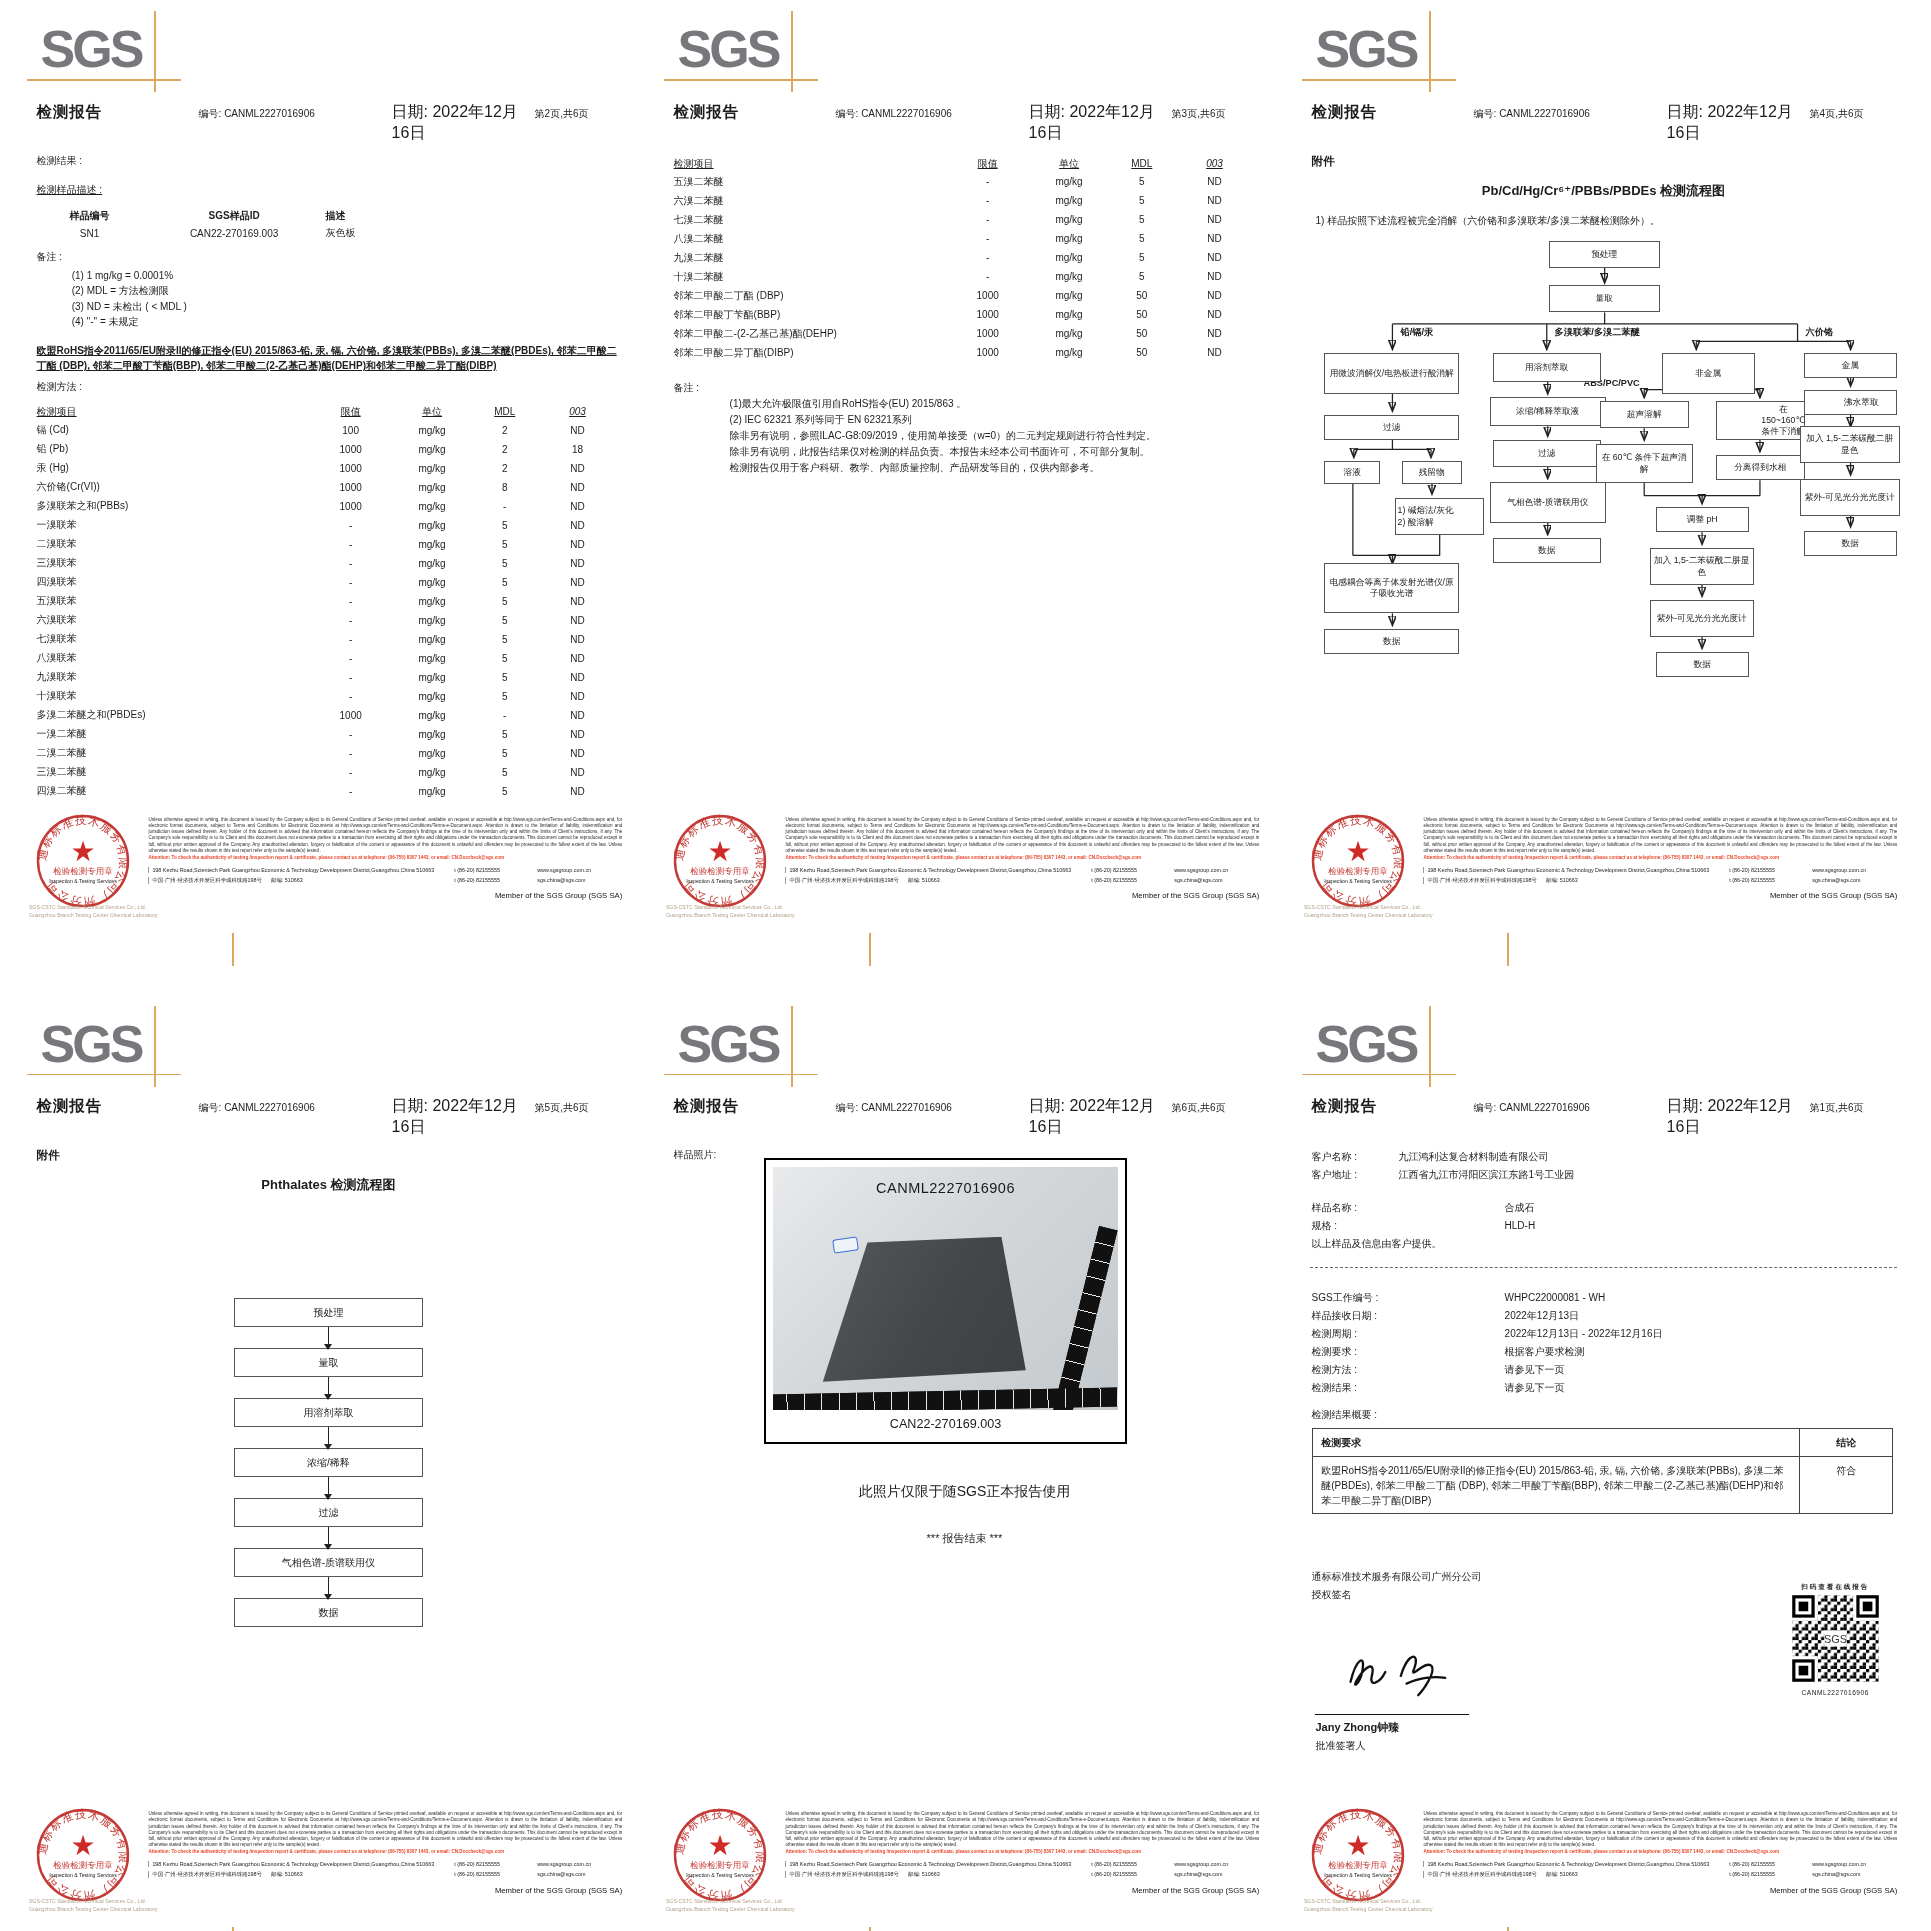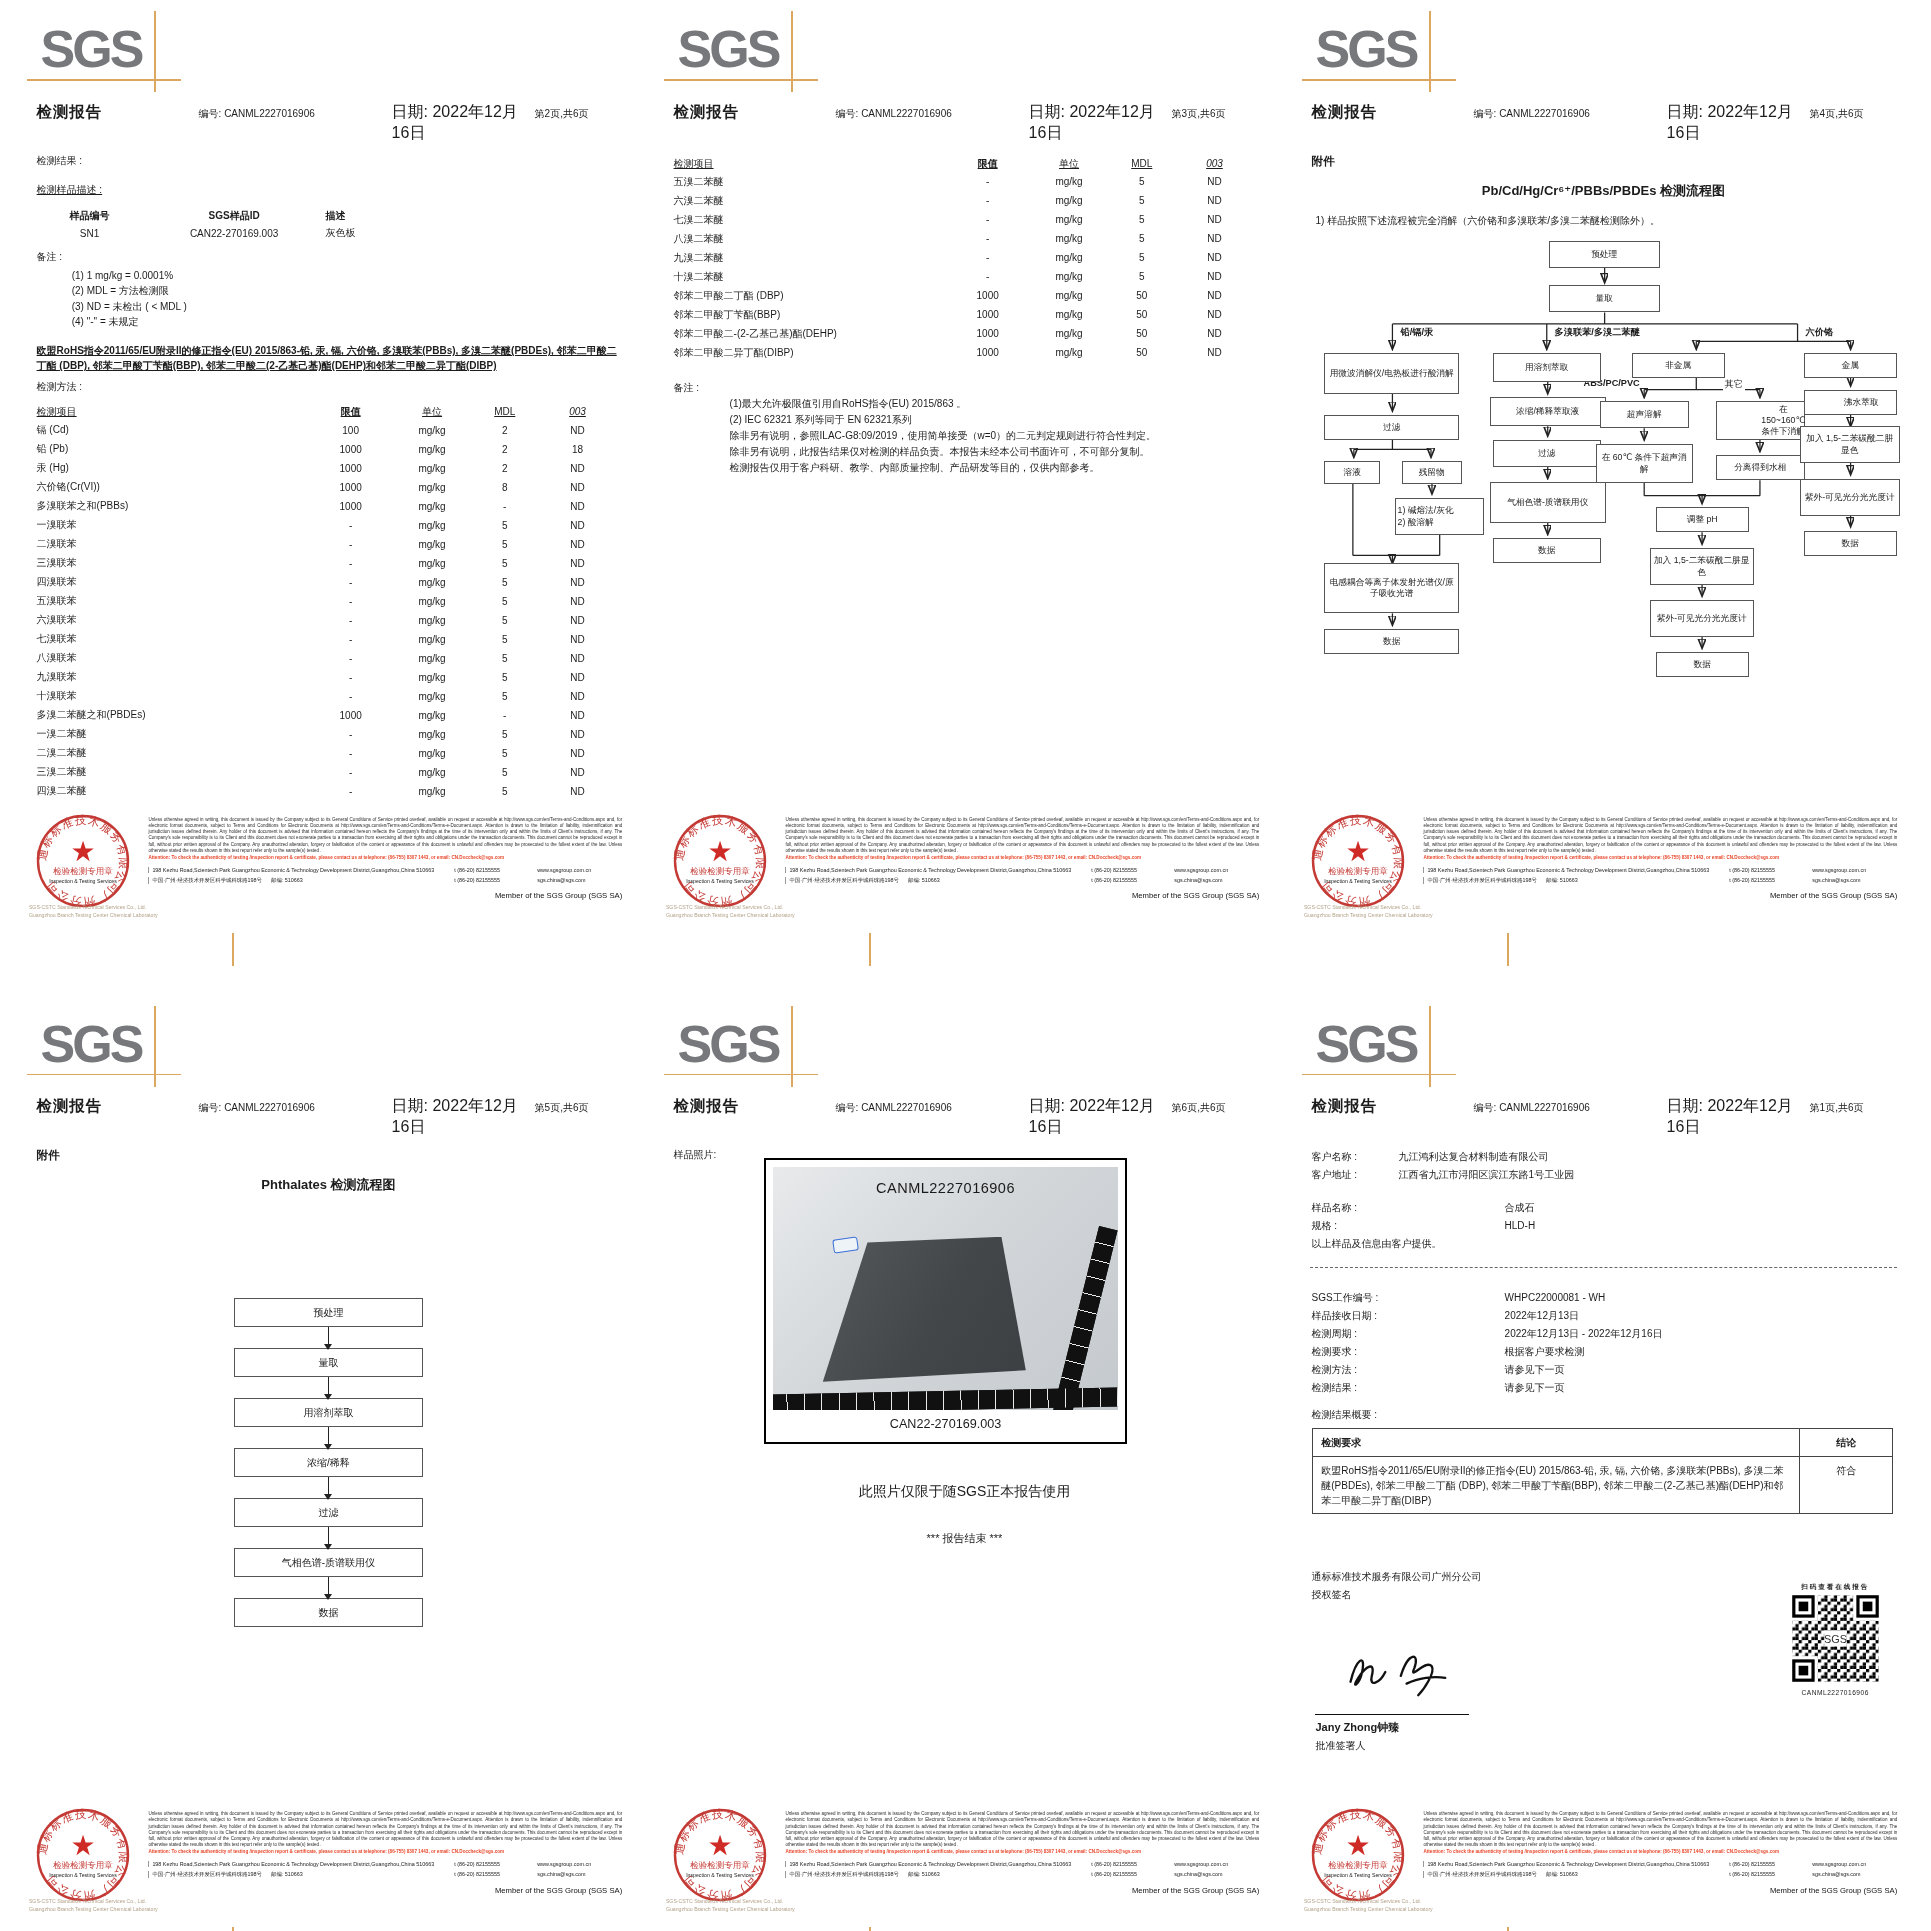--- a/index.html
+++ b/index.html
@@ -35,21 +35,21 @@
 .method{display:flex;font-size:10px;margin:1.9px 0 7.7px 1.9px;line-height:1.5;}
 .method .m-lab{width:77px;flex:none;}
 .method .m-val{flex:1;}
 
 .res{width:99%;border-collapse:collapse;font-size:10px;margin-left:1.9px;}
 .res th{font-weight:normal;text-decoration:underline;text-align:center;padding:2.9px 0 1.9px;}
 .res th:first-child{text-align:left;}
 .res th.it{font-style:italic;}
 .res td{padding:2.5px 0;text-align:center;}
 .res td:first-child{text-align:left;}
-.res .c1{width:47%;} .res .c2{width:14%;font-weight:bold;} .res .c3{width:14%;} .res .c4{width:11%;} .res .c5{width:14%;}
+.res .c1{width:47%;} .res .c2{width:14%;} .res .c3{width:14%;} .res .c4{width:11%;} .res .c5{width:14%;}
 .p3notes{font-size:10px;margin:17.4px 0 0 1.9px;line-height:1.6;}
 .p3notes .ind{margin-left:56px;}
 
 .attach{font-size:11.6px;font-weight:bold;margin:9.7px 0 13.5px 1.9px;}
 .fc-title{font-size:13px;font-weight:bold;text-align:center;margin:3.9px 0 13.5px;}
 .fc-note{font-size:10px;margin:5.8px 0 0 5.8px;}
 
 .fc4{position:relative;width:597px;height:436px;margin-top:13.5px;font-size:8.7px;}
 .fb{position:absolute;border:1.4px solid #555;background:#fff;display:flex;align-items:center;justify-content:center;text-align:center;padding:1px 1.9px;line-height:1.3;white-space:pre-line;}
 .fb.left{justify-content:flex-start;text-align:left;}
@@ -568,21 +568,21 @@
     <div class="fb" style="left:92px;top:220px;width:60px;height:23px;">残留物</div>
     <div class="fb left" style="left:85px;top:257px;width:89px;height:37px;">1) 碱熔法/灰化
 2) 酸溶解</div>
     <div class="fb" style="left:14.5px;top:322px;width:135px;height:50px;">电感耦合等离子体发射光谱仪/原子吸收光谱</div>
     <div class="fb" style="left:14.5px;top:388px;width:135px;height:25px;">数据</div>
     <div class="fb" style="left:183px;top:112px;width:108px;height:29px;">用溶剂萃取</div>
     <div class="fb" style="left:180px;top:156px;width:116px;height:29px;">浓缩/稀释萃取液</div>
     <div class="fb" style="left:183px;top:199px;width:108px;height:27px;">过滤</div>
     <div class="fb" style="left:180px;top:241px;width:116px;height:41px;">气相色谱-质谱联用仪</div>
     <div class="fb" style="left:183px;top:297px;width:108px;height:25px;">数据</div>
-    <div class="fb" style="left:322px;top:112px;width:93px;height:25px;font-family:Liberation Serif, serif;">非金属</div>
+    <div class="fb" style="left:352px;top:112px;width:93px;height:41px;font-family:Liberation Serif, serif;">非金属</div>
     <div class="fb" style="left:494px;top:112px;width:93px;height:25px;">金属</div>
     <div class="fb" style="left:290px;top:160px;width:89px;height:27px;">超声溶解</div>
     <div class="fb" style="left:406px;top:160px;width:89px;height:39px;padding-left:48px;">在 150~160℃ 条件下消解</div>
     <div class="fb" style="left:286px;top:203px;width:97px;height:39px;">在 60℃ 条件下超声消解</div>
     <div class="fb" style="left:406px;top:214px;width:89px;height:25px;">分离得到水相</div>
     <div class="fb" style="left:346px;top:266px;width:93px;height:25px;">调整 pH</div>
     <div class="fb" style="left:340px;top:307px;width:104px;height:37px;">加入 1,5-二苯碳酰二肼显色</div>
     <div class="fb" style="left:340px;top:359px;width:104px;height:37px;">紫外-可见光分光光度计</div>
     <div class="fb" style="left:346px;top:411px;width:93px;height:25px;">数据</div>
     <div class="fb" style="left:494px;top:149px;width:93px;height:25px;padding-left:24px;">沸水萃取</div>

